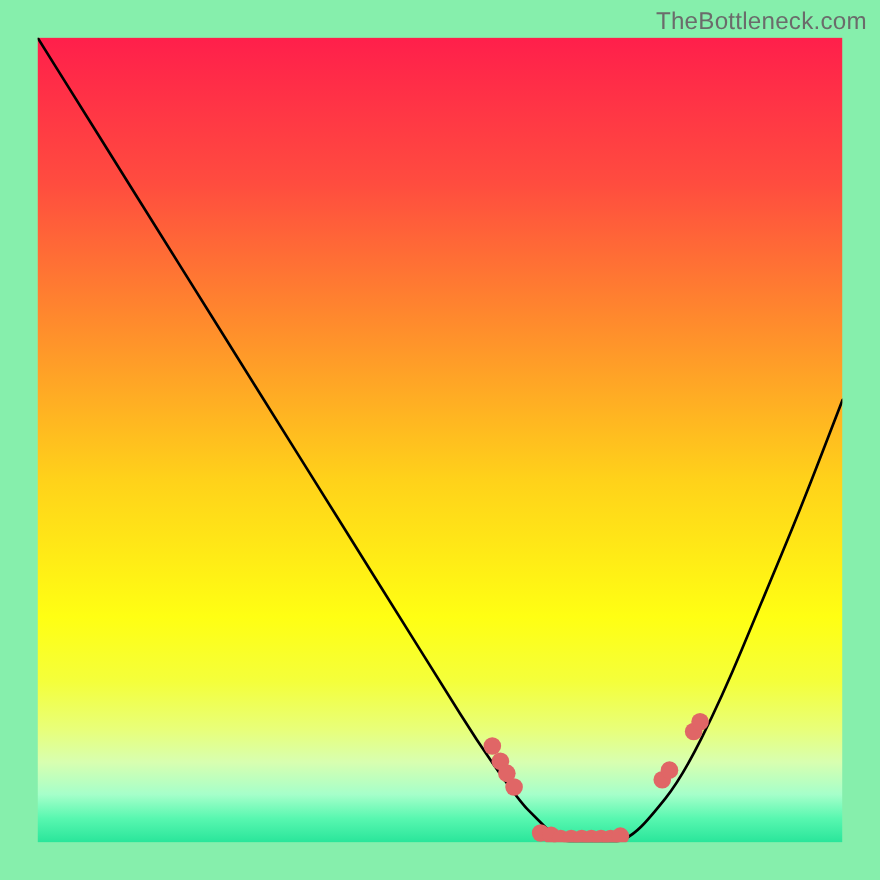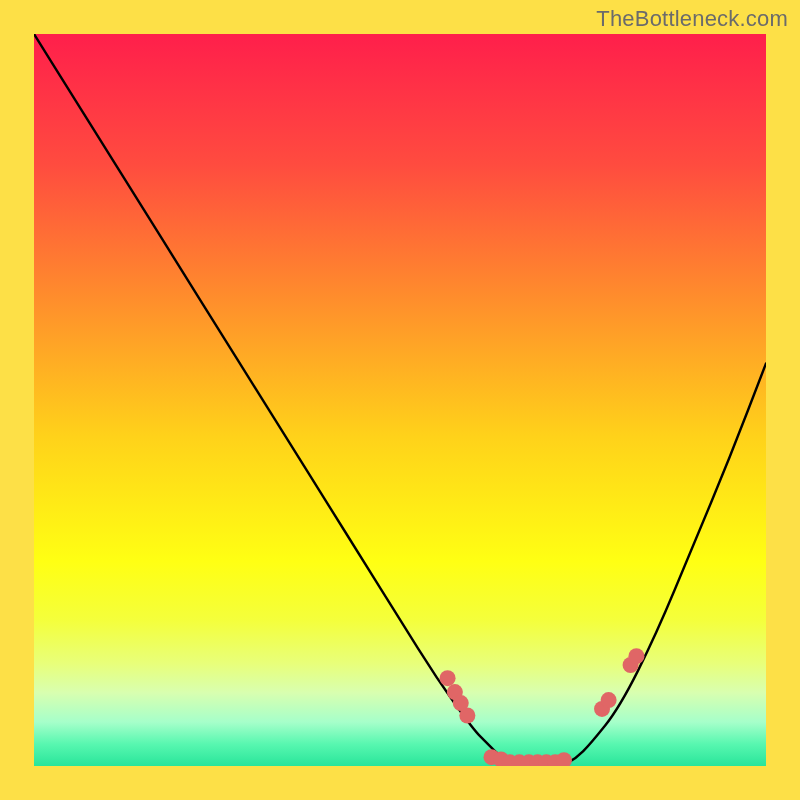--- a/index.html
+++ b/index.html
@@ -10,21 +10,21 @@
     background: #000;
     overflow: hidden;
     font-family: Arial, Helvetica, sans-serif;
   }
   .frame {
     position: absolute;
     left: 0;
     top: 0;
     width: 800px;
     height: 800px;
-    background: #fde047;
+    background: #86efac;
   }
   .plot-area {
     position: absolute;
     left: 34px;
     top: 34px;
     width: 732px;
     height: 732px;
     overflow: hidden;
   }
   .gradient-bg {

